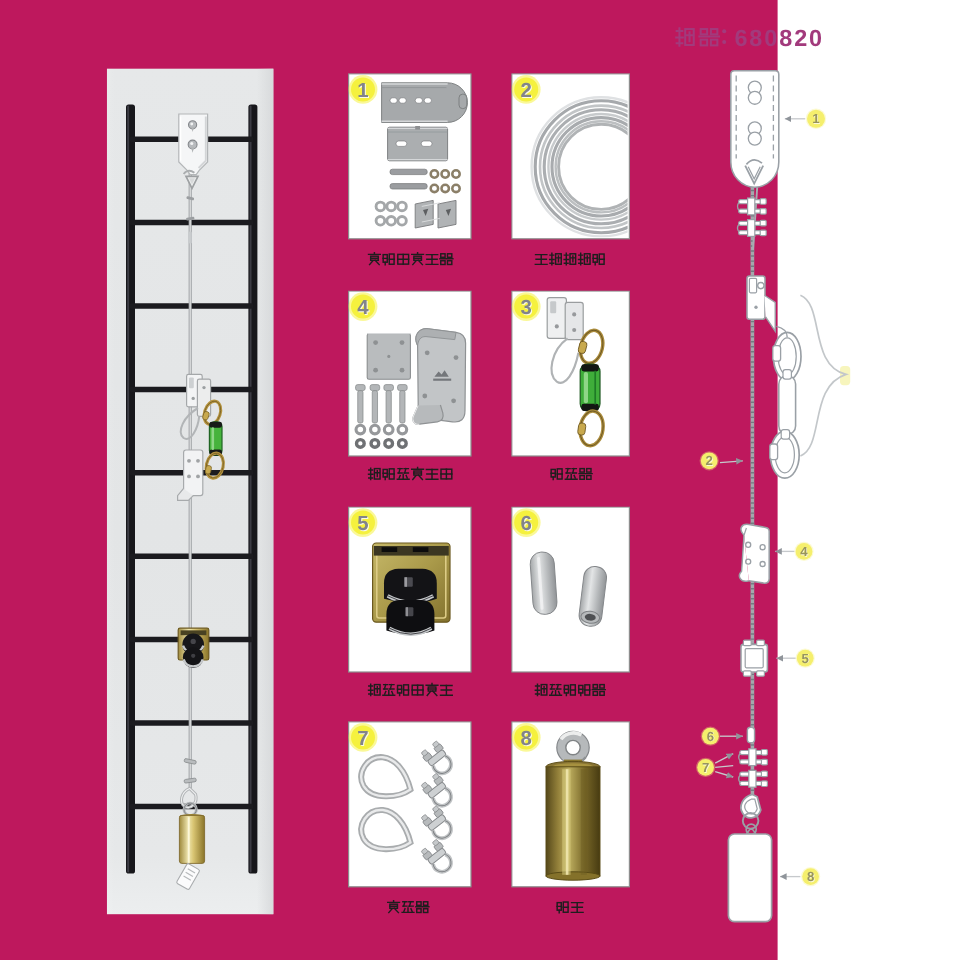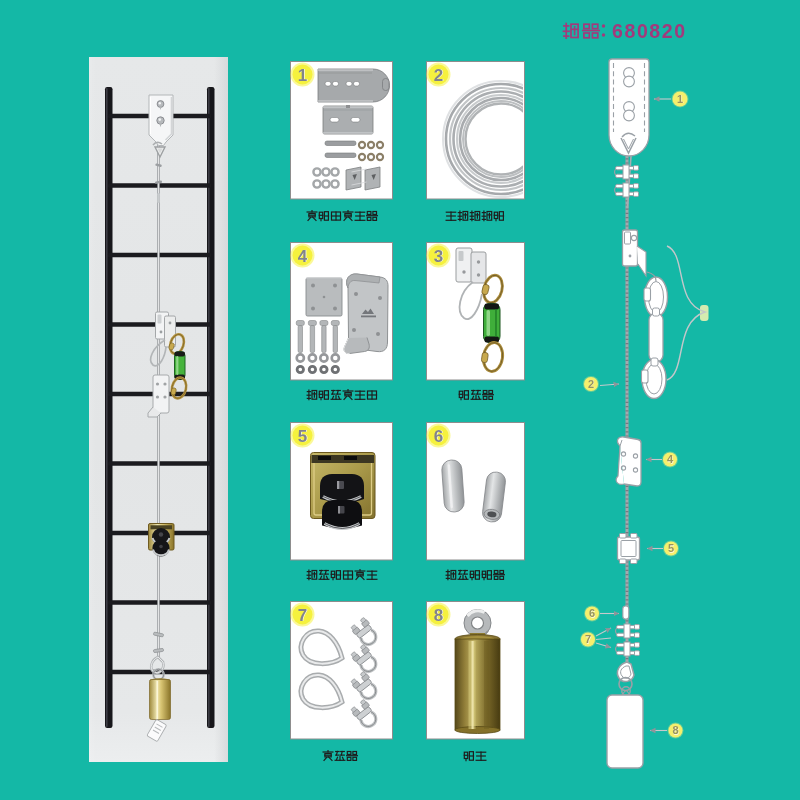--- a/index.html
+++ b/index.html
@@ -1,17 +1,17 @@
 <!DOCTYPE html>
 <html><head><meta charset="utf-8"><style>
 html,body{margin:0;padding:0;background:#ffffff;width:800px;height:800px;overflow:hidden;}
 *{font-family:"Liberation Sans",sans-serif;}
 .abs{position:absolute;}
 </style></head><body>
-<div style="position:relative;width:800px;height:800px;background:#14b8a6;">
+<div style="position:relative;width:648px;height:800px;background:#be185d;">
 
 <svg class="abs" style="left:89px;top:57px;" width="139" height="705" viewBox="0 0 139 705">
 <defs>
 <linearGradient id="bgv" x1="0" y1="0" x2="0" y2="1">
           <stop offset="0" stop-color="#e6e8e9"></stop>
           <stop offset="0.55" stop-color="#e3e5e6"></stop>
           <stop offset="0.93" stop-color="#e6e8e9"></stop>
           <stop offset="1" stop-color="#eceeef"></stop>
         </linearGradient>
 <linearGradient id="bgh" x1="0" y1="0" x2="1" y2="0">

